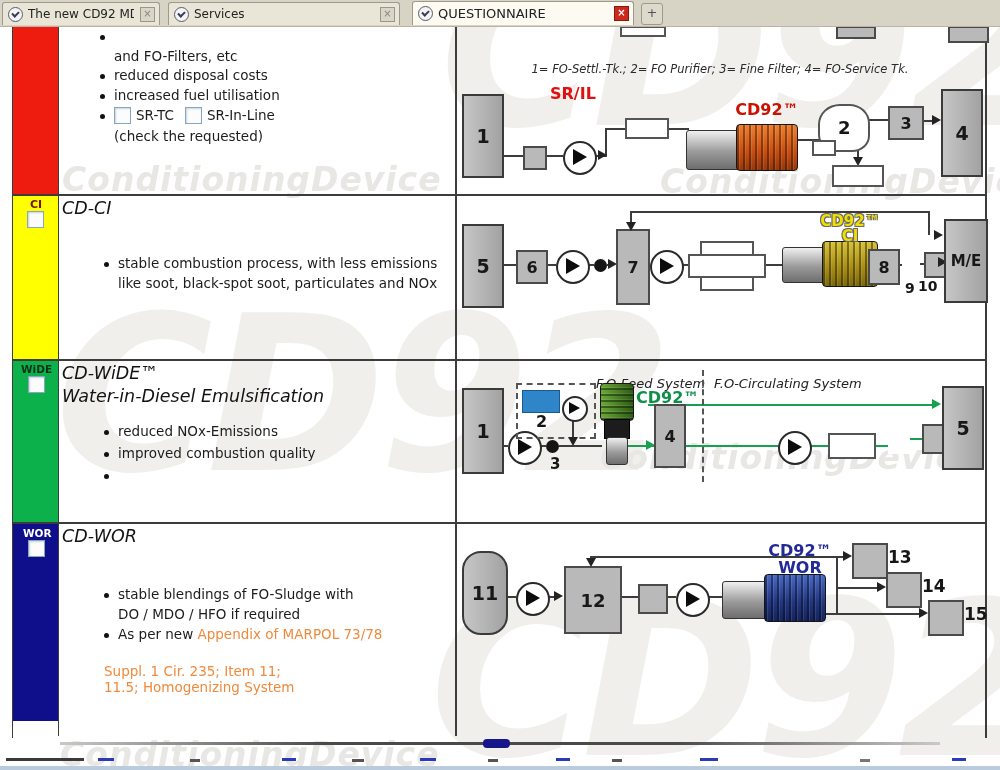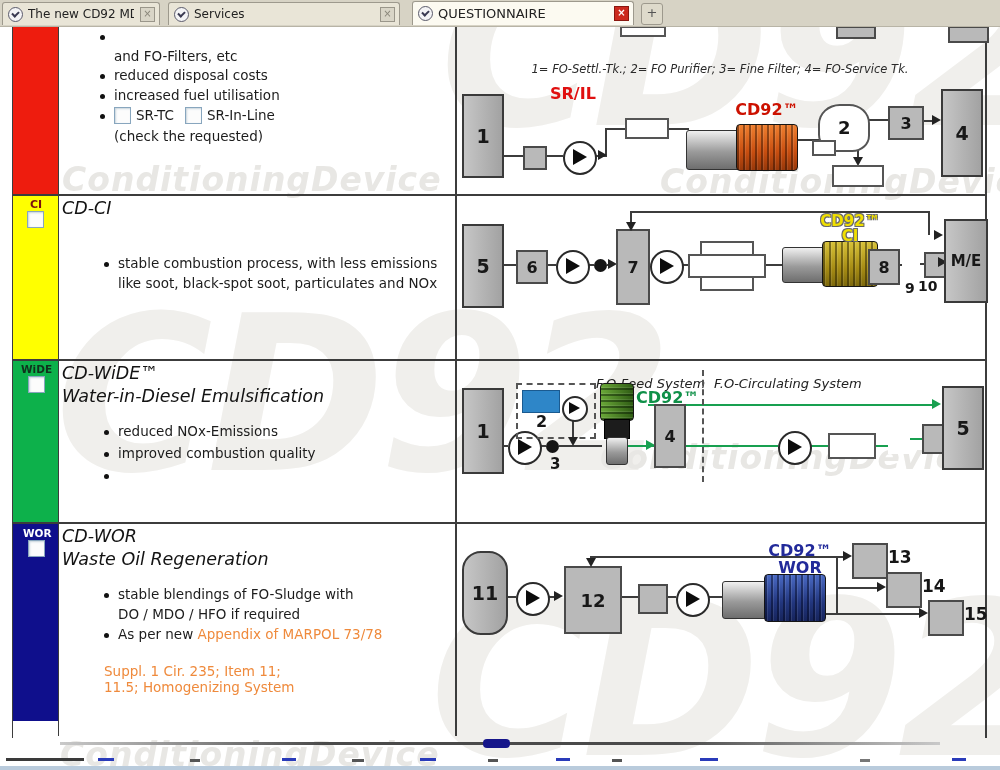--- a/index.html
+++ b/index.html
@@ -248,21 +248,20 @@
   <div class="ln lng" style="left:808px;top:445px;width:20px;height:2px;"></div>
   <div class="wbox" style="left:828px;top:433px;width:48px;height:26px;"></div>
   <div class="ln lng" style="left:876px;top:445px;width:12px;height:2px;"></div>
   <div class="wbox" style="left:888px;top:424px;width:22px;height:30px;clip-path:polygon(0 50%,50% 50%,50% 0,100% 0,100% 100%,0 100%);border:none;background:#fff;outline:2px solid #555;"></div>
   <div class="ln lng" style="left:910px;top:438px;width:12px;height:2px;"></div>
   <div class="sbox" style="left:922px;top:424px;width:24px;height:26px;"></div>
   <div class="ln lng" style="left:948px;top:405px;width:2px;height:32px;"></div>
   <div class="tank" style="left:942px;top:386px;width:38px;height:80px;">5</div>
 
   <div class="title" style="left:62px;top:526px;">CD-WOR</div>
-  <div class="title" style="left:62px;top:549px;">Waste Oil Regeneration</div>
   <div class="dot" style="left:104px;top:593px;"></div>
   <div class="txt body13" style="left:118px;top:586px;">stable blendings of FO-Sludge with</div>
   <div class="txt body13" style="left:118px;top:606px;">DO / MDO / HFO if required</div>
   <div class="dot" style="left:104px;top:633px;"></div>
   <div class="txt body13" style="left:118px;top:626px;"><span>As per new </span><span class="orange">Appendix of MARPOL 73/78</span></div>
   <div class="txt body13 orange" style="left:104px;top:663px;">Suppl. 1 Cir. 235; Item 11;</div>
   <div class="txt body13 orange" style="left:104px;top:679px;">11.5; Homogenizing System</div>
 
   <div class="tank" style="left:462px;top:551px;width:42px;height:80px;border-radius:19px;">11</div>
   <div class="ln" style="left:504px;top:596px;width:12px;height:2px;"></div>

